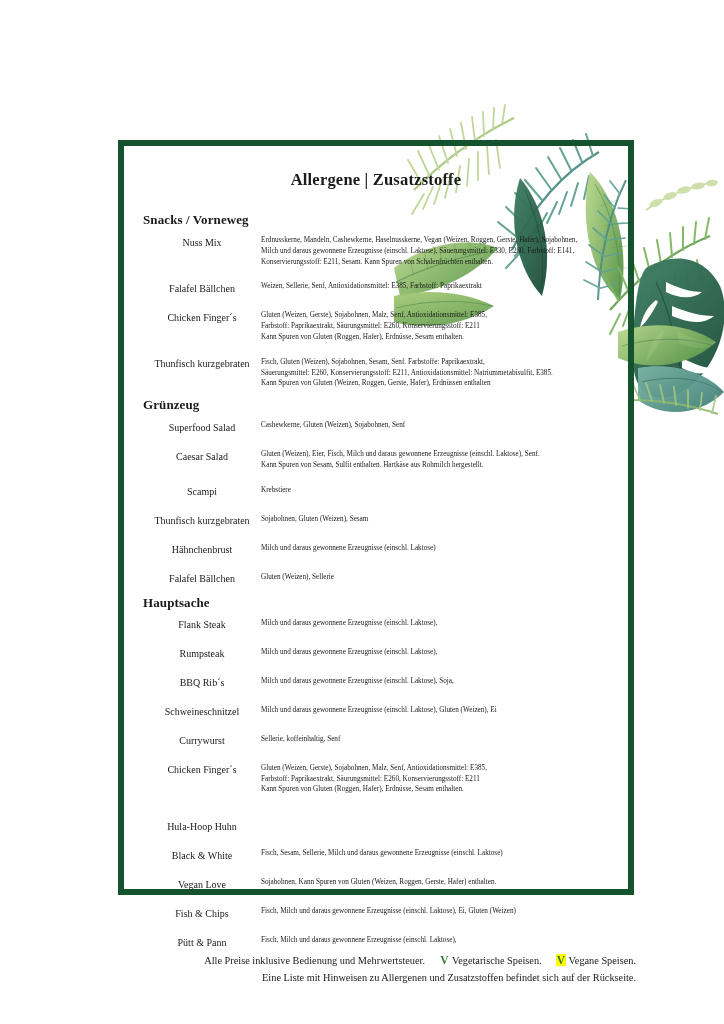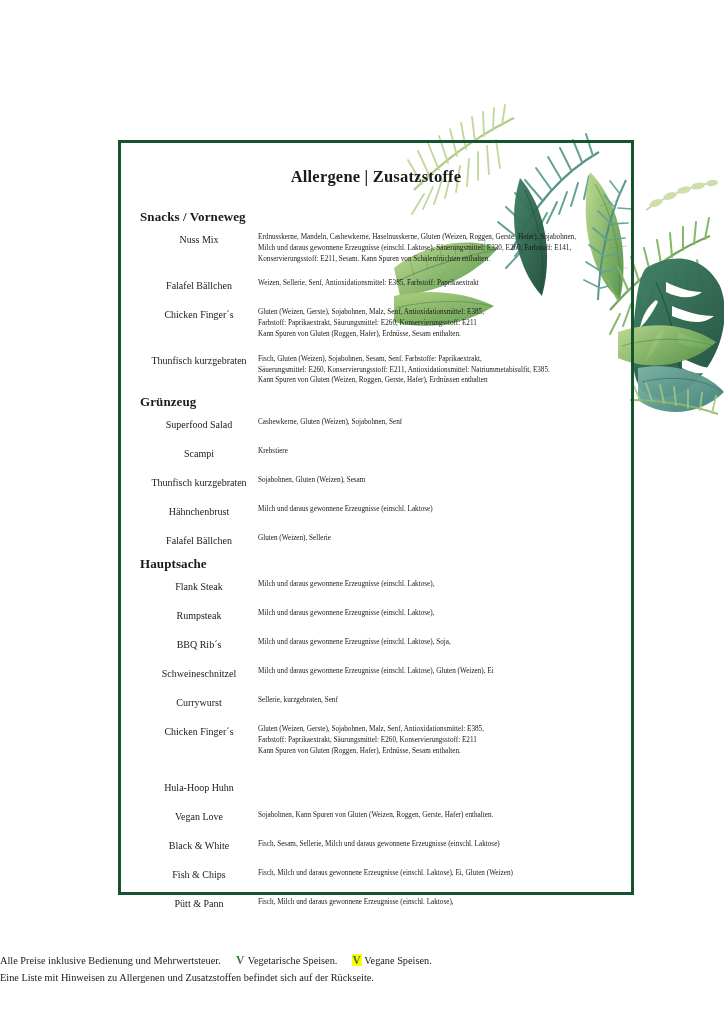--- a/index.html
+++ b/index.html
@@ -27,21 +27,21 @@
     z-index: 1;
   }
 
   
   #sheet {
     position: absolute;
     left: 118px;
     top: 140px;
     width: 516px;
     height: 755px;
-    border: 3px solid #14532d;
+    border: 6px solid #14532d;
     background: transparent;
     box-sizing: border-box;
     z-index: 2;
   }
 
   #sheet-inner {
     position: relative;
     padding: 24px 18px 0 18px;
   }
 
@@ -84,21 +84,21 @@
     line-height: 1.5;
     white-space: pre-line;
   }
 
   
   #footer {
     position: absolute;
     left: 0;
     top: 952px;
     width: 636px;
-    text-align: left;
+    text-align: right;
     font-size: 10.3px;
     line-height: 1.55;
     z-index: 3;
   }
   .veg-mark {
     color: #2f7d32;
     font-weight: bold;
     font-size: 11.5px;
     font-family: "Liberation Serif", "DejaVu Serif", serif;
     padding: 0 1px;
@@ -317,21 +317,21 @@
 <div id="sheet">
   <div id="sheet-inner">
 
     <div class="doc-title">Allergene | Zusatzstoffe</div>
 
     <div>
       <div class="section-head">Snacks / Vorneweg</div>
 
       <div class="entry gap">
         <div class="entry-name">Nuss Mix</div>
-        <div class="entry-desc">Erdnusskerne, Mandeln, Cashewkerne, Haselnusskerne, Gluten (Weizen, Roggen, Gerste, Hafer), Sojabohnen,
+        <div class="entry-desc">Erdnusskerne, Mandeln, Cashewkerne, Haselnusskerne, Vegan (Weizen, Roggen, Gerste, Hafer), Sojabohnen,
 Milch und daraus gewonnene Erzeugnisse (einschl. Laktose), Säuerungsmittel: E330, E260, Farbstoff: E141,
 Konservierungsstoff: E211, Sesam. Kann Spuren von Schalenfrüchten enthalten.</div>
       </div>
 
       <div class="entry gap">
         <div class="entry-name">Falafel Bällchen</div>
         <div class="entry-desc">Weizen, Sellerie, Senf, Antioxidationsmittel: E385, Farbstoff: Paprikaextrakt</div>
       </div>
 
       <div class="entry gap">
@@ -350,20 +350,25 @@
     </div>
 
     <div>
       <div class="section-head">Grünzeug</div>
 
       <div class="entry gap">
         <div class="entry-name">Superfood Salad</div>
         <div class="entry-desc">Cashewkerne, Gluten (Weizen), Sojabohnen, Senf</div>
       </div>
 
+      <div class="entry gap">
+        <div class="entry-name">Caesar Salad</div>
+        <div class="entry-desc">Gluten (Weizen), Eier, Fisch, Milch und daraus gewonnene Erzeugnisse (einschl. Laktose), Senf.
+Kann Spuren von Sesam, Sulfit enthalten. Hartkäse aus Rohmilch hergestellt.</div>
+      </div>
 
       <div class="entry gap">
         <div class="entry-name">Scampi</div>
         <div class="entry-desc">Krebstiere</div>
       </div>
 
       <div class="entry gap">
         <div class="entry-name">Thunfisch kurzgebraten</div>
         <div class="entry-desc">Sojabohnen, Gluten (Weizen), Sesam</div>
       </div>
@@ -398,42 +403,42 @@
         <div class="entry-desc">Milch und daraus gewonnene Erzeugnisse (einschl. Laktose), Soja,</div>
       </div>
 
       <div class="entry gap">
         <div class="entry-name">Schweineschnitzel</div>
         <div class="entry-desc">Milch und daraus gewonnene Erzeugnisse (einschl. Laktose), Gluten (Weizen), Ei</div>
       </div>
 
       <div class="entry gap">
         <div class="entry-name">Currywurst</div>
-        <div class="entry-desc">Sellerie, kurzgebraten, Senf</div>
+        <div class="entry-desc">Sellerie, koffeinhaltig, Senf</div>
       </div>
 
       <div class="entry" style="margin-bottom:24px;">
         <div class="entry-name">Chicken Finger´s</div>
         <div class="entry-desc">Gluten (Weizen, Gerste), Sojabohnen, Malz, Senf, Antioxidationsmittel: E385,
 Farbstoff: Paprikaextrakt, Säurungsmittel: E260, Konservierungsstoff: E211
 Kann Spuren von Gluten (Roggen, Hafer), Erdnüsse, Sesam enthalten.</div>
       </div>
 
       <div class="entry gap">
         <div class="entry-name">Hula-Hoop Huhn</div>
       </div>
 
       <div class="entry gap">
+        <div class="entry-name">Black &amp; White</div>
+        <div class="entry-desc">Fisch, Sesam, Sellerie, Milch und daraus gewonnene Erzeugnisse (einschl. Laktose)</div>
+      </div>
+
+      <div class="entry gap">
         <div class="entry-name">Vegan Love</div>
         <div class="entry-desc">Sojabohnen, Kann Spuren von Gluten (Weizen, Roggen, Gerste, Hafer) enthalten.</div>
-      </div>
-
-      <div class="entry gap">
-        <div class="entry-name">Black &amp; White</div>
-        <div class="entry-desc">Fisch, Sesam, Sellerie, Milch und daraus gewonnene Erzeugnisse (einschl. Laktose)</div>
       </div>
 
       <div class="entry gap">
         <div class="entry-name">Fish &amp; Chips</div>
         <div class="entry-desc">Fisch, Milch und daraus gewonnene Erzeugnisse (einschl. Laktose), Ei, Gluten (Weizen)</div>
       </div>
 
       <div class="entry gap">
         <div class="entry-name">Pütt &amp; Pann</div>
         <div class="entry-desc">Fisch, Milch und daraus gewonnene Erzeugnisse (einschl. Laktose),</div>

